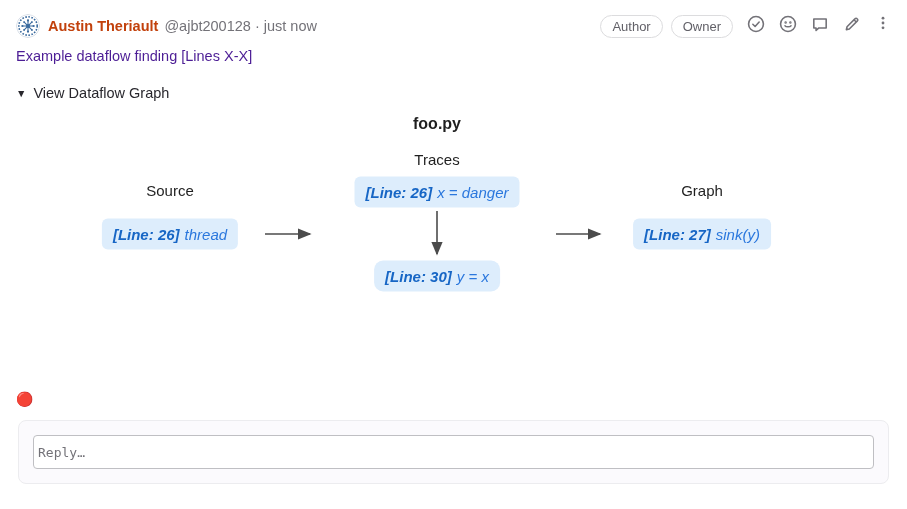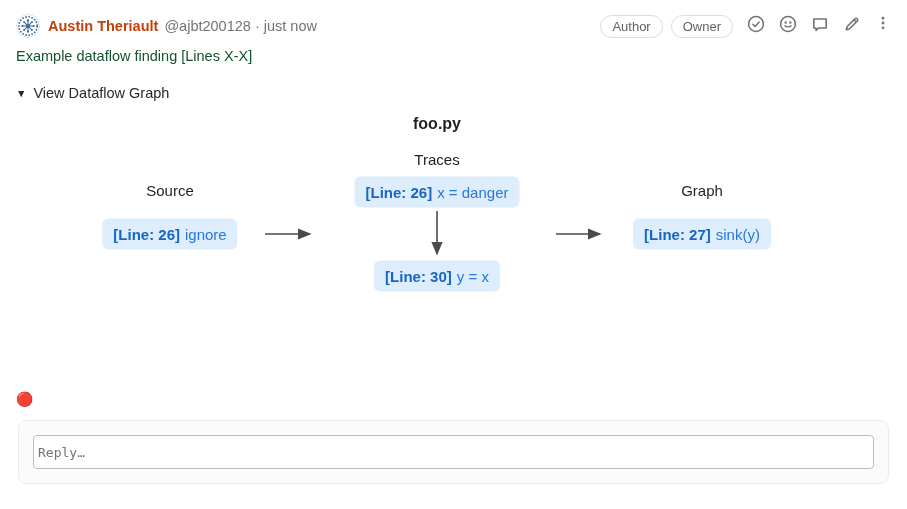--- a/index.html
+++ b/index.html
@@ -15,41 +15,41 @@
   .author-meta { font-size:14.5px; color:#737278; margin-left:6px; }
   .header-right { margin-left:auto; display:flex; align-items:flex-start; gap:14px; }
   .badge {
     border:1px solid #dcdcde; border-radius:12px; background:#fff;
     font-size:13px; color:#626168; padding:2px 11px; line-height:17px;
   }
   .badge + .badge { margin-left:-6px; }
   .icon-btn { display:flex; align-items:center; justify-content:center; cursor:pointer; }
   .icon-btn svg { display:block; }
   
-  .comment-body { padding:9px 16px 0 16px; font-size:14.5px; color:#14532d; line-height:19px; }
+  .comment-body { padding:9px 16px 0 16px; font-size:14.5px; color:#4c1d95; line-height:19px; }
   
   .graph-toggle {
     margin:19px 16px 0 16px; font-size:14.5px; color:#28272d;
     display:flex; align-items:center; gap:7px; cursor:pointer; width:max-content;
   }
   .tri { font-size:10.5px; color:#28272d; }
   
   .graph { position:relative; height:196px; margin-top:10px; }
   .graph-title {
     position:absolute; left:437px; top:4px; transform:translateX(-50%);
     font-weight:700; font-size:16px; color:#1f1f1f; white-space:nowrap;
   }
   .cluster-label {
     position:absolute; transform:translateX(-50%); font-size:15px;
     color:#1f1f1f; white-space:nowrap;
   }
   .node {
     position:absolute; transform:translate(-50%,-50%);
     background:#ddedfc; border-radius:6px; padding:7px 11px;
-    font-size:15px; white-space:nowrap; color:#2a77dd; line-height:17px;
+    font-size:15px; white-space:nowrap; color:#2a77dd; line-height:17px;font-style:italic;
   }
   .node .ln { font-weight:700; color:#1766c5; }
   .node .code { margin-left:5px; }
   .arrows { position:absolute; left:0; top:0; }
   
   .alert {
     margin:85px 16px 0 16px; font-size:14.5px; font-weight:700;
     color:#333238; line-height:20px; display:flex; align-items:center; gap:5px;
   }
   .alert .txt { white-space:pre-wrap; }
@@ -170,26 +170,26 @@
       </defs>
       <line x1="265" y1="123" x2="310" y2="123" stroke="#4b4b4b" stroke-width="1.6" marker-end="url(#ah)"></line>
       <line x1="556" y1="123" x2="600" y2="123" stroke="#4b4b4b" stroke-width="1.6" marker-end="url(#ah)"></line>
       <line x1="437" y1="100" x2="437" y2="143" stroke="#4b4b4b" stroke-width="1.6" marker-end="url(#ah)"></line>
     </svg>
 
     <div class="node" style="left:437px; top:81px;">
       <span class="ln">[Line: 26]</span><span class="code">x = danger</span>
     </div>
     <div class="node" style="left:170px; top:123px;">
-      <span class="ln">[Line: 26]</span><span class="code">ignore</span>
+      <span class="ln">[Line: 26]</span><span class="code">thread</span>
     </div>
     <div class="node" style="left:702px; top:123px;">
       <span class="ln">[Line: 27]</span><span class="code">sink(y)</span>
     </div>
-    <div class="node" style="left:437px; top:165px;">
+    <div class="node" style="left:437px; top:165px;border-radius:9px;">
       <span class="ln">[Line: 30]</span><span class="code">y = x</span>
     </div>
   </div>
 
   <div class="alert">
     <span class="dot">🔴</span>
   </div>
 
   <div class="reply-wrap">
     <input class="reply-input" type="text" placeholder="Reply…" style="">

